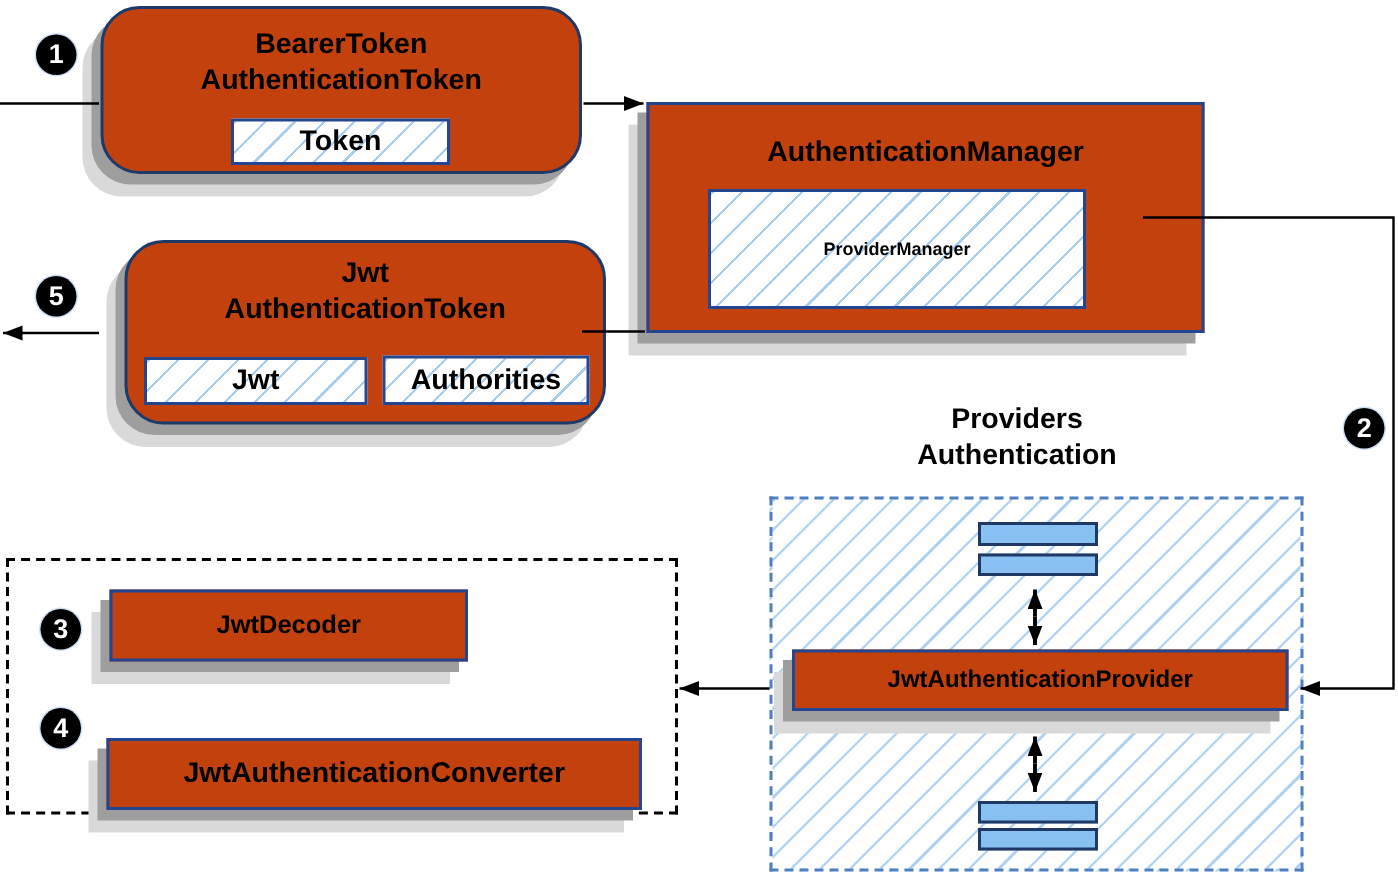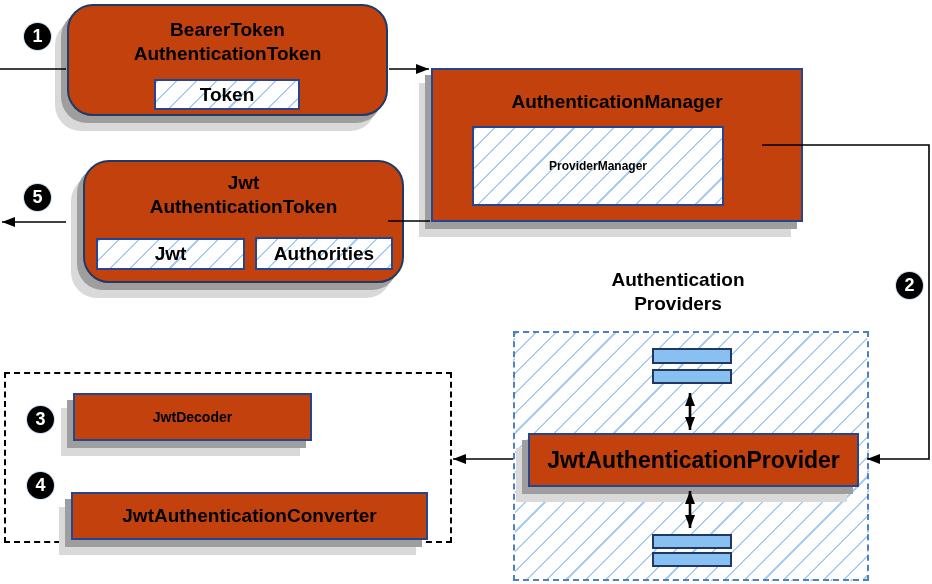--- a/index.html
+++ b/index.html
@@ -70,36 +70,36 @@
   <div class="node rounded shadowed" style="left:67px;top:160px;width:321px;height:123px;margin-left:16px;">
     <div class="node-title" style="top:9px;">
       <span style="display:block;">Jwt</span>
       <span style="display:block;">AuthenticationToken</span>
     </div>
     <div class="field hatch" style="left:11px;top:76px;width:149px;height:32px;">Jwt</div>
     <div class="field hatch" style="left:170px;top:75px;width:138px;height:33px;">Authorities</div>
   </div>
 
   <div class="group-title" style="left:513px;top:268px;width:330px;">
+    <span style="display:block;">Providers</span>
     <span style="display:block;">Authentication</span>
-    <span style="display:block;">Providers</span>
   </div>
 
   <div class="group-blue" style="left:513px;top:331px;width:356px;height:250px;"></div>
 
   <div class="bar" style="left:652px;top:348px;width:80px;height:16px;"></div>
   <div class="bar" style="left:652px;top:369px;width:80px;height:15px;"></div>
   <div class="bar" style="left:652px;top:534px;width:80px;height:15px;"></div>
   <div class="bar" style="left:652px;top:552px;width:80px;height:15px;"></div>
 
-  <div class="node rect shadowed flexcenter" style="left:528px;top:433px;width:331px;height:54px;font-size:23px;">JwtAuthenticationProvider</div>
+  <div class="node rect shadowed flexcenter" style="left:528px;top:433px;width:331px;height:41px;font-size:16px;">JwtAuthenticationProvider</div>
 
   <div class="group-black" style="left:4px;top:372px;width:448px;height:171px;"></div>
 
-  <div class="node rect shadowed flexcenter" style="left:73px;top:393px;width:239px;height:48px;font-size:14px;">JwtDecoder</div>
+  <div class="node rect shadowed flexcenter" style="left:73px;top:393px;width:239px;height:48px;font-size:17px;">JwtDecoder</div>
 
   <div class="node rect shadowed flexcenter" style="left:71px;top:460px;width:357px;height:48px;font-size:19px;margin-top:32px;">JwtAuthenticationConverter</div>
 
   <svg id="connectors" width="932" height="584" viewBox="0 0 932 584">
     <defs>
       <marker id="ah" markerUnits="userSpaceOnUse" markerWidth="14" markerHeight="12" refX="13" refY="5" orient="auto">
         <path d="M0,0 L13,5 L0,10 z" fill="#000"></path>
       </marker>
     </defs>
     <path d="M0,69 H66" stroke="#000" stroke-width="1.6" fill="none"></path>

